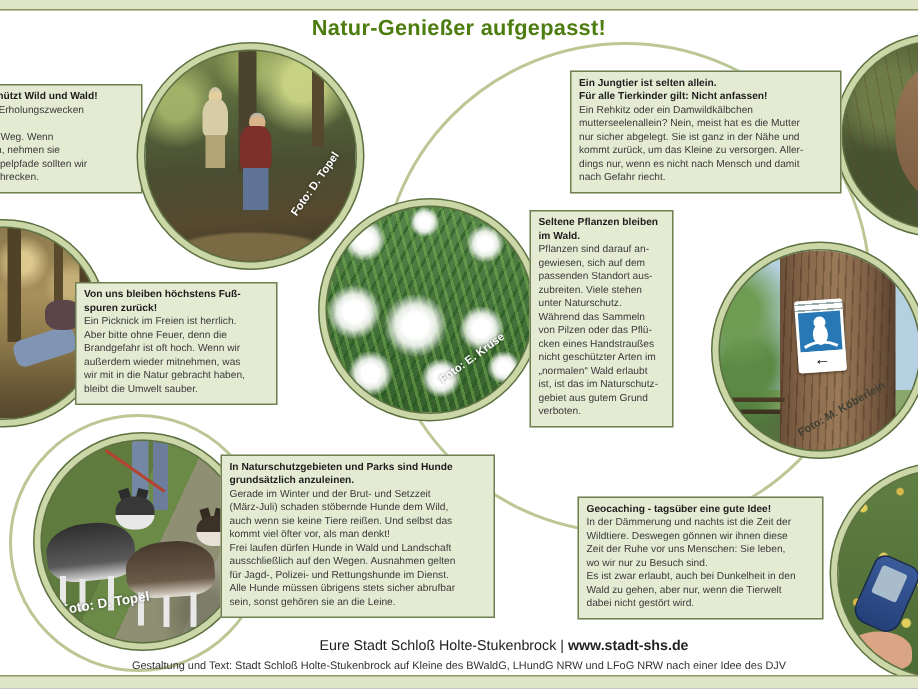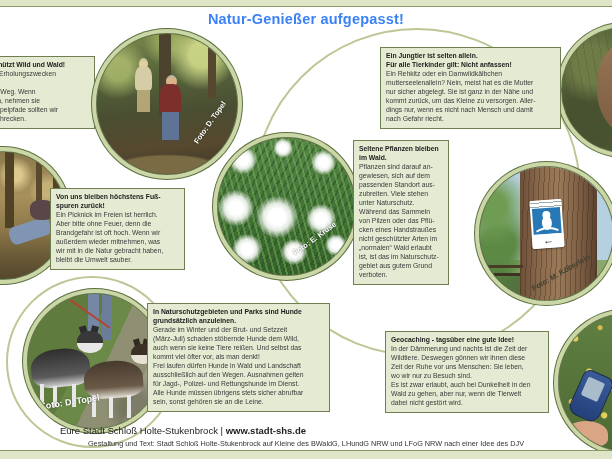--- a/index.html
+++ b/index.html
@@ -5,21 +5,21 @@
   html,body{margin:0;padding:0;background:#888;}
   .poster{
     position:relative;width:612px;height:459px;overflow:hidden;background:#fff;
     font-family:"Liberation Sans", sans-serif;color:#2e2e2e;
   }
   .strip{position:absolute;left:0;width:612px;background:#dfe5c7;z-index:5;}
   .strip-top{top:0;height:6px;border-bottom:1px solid #8c9868;}
   .strip-bottom{top:450px;height:9px;border-top:1px solid #8c9868;}
   .title{
     position:absolute;top:11px;left:0;width:612px;text-align:center;
-    font-size:14.5px;font-weight:bold;color:#3b82f6;letter-spacing:.2px;z-index:4;
+    font-size:14.5px;font-weight:bold;color:#4d7c0f;letter-spacing:.2px;z-index:4;
   }
   
   .arc{position:absolute;border:2px solid #bcc795;border-radius:50%;z-index:0;}
   .arc-big{left:253px;top:28px;width:324px;height:324px;}
   .arc-husky{left:6px;top:276px;width:168px;height:168px;}
 
   
   .ibox{
     position:absolute;background:#e5ebd3;border:1px solid #6f7f52;
     padding:4px 5px;font-size:6.8px;line-height:1.32;color:#3a3a3a;z-index:3;
@@ -179,21 +179,21 @@
       radial-gradient(circle at 44% 30%, #e8d45a 0 2.4px, transparent 3.4px),
       radial-gradient(circle at 40% 55%, #d8b84a 0 2px, transparent 3px),
       linear-gradient(180deg,#607f42,#4c6a34);
   }
   #c-geocache .hand{left:4%;top:78%;width:44px;height:26px;background:#d9a584;border-radius:50% 50% 30% 30%;}
   #c-geocache .gps{left:12%;top:42%;width:30px;height:46px;transform:rotate(24deg);
     background:linear-gradient(180deg,#3a5a9a,#24407a);border-radius:8px 8px 10px 10px;border:1px solid #16284f;}
   #c-geocache .screen{position:absolute;left:5px;top:6px;width:18px;height:20px;background:#a8bccc;border-radius:2px;}
 
   
-  .footer1{position:absolute;top:425px;left:60px;width:552px;font-size:9.5px;color:#222;z-index:4;}
+  .footer1{position:absolute;top:425px;left:60px;width:552px;text-align:center;font-size:9.5px;color:#222;z-index:4;}
   .footer1 .bold{font-weight:bold;}
   .footer2{position:absolute;top:439px;left:0;width:612px;text-align:center;font-size:7.3px;color:#333;z-index:4;}
 </style>
 </head>
 <body>
 
 <div class="poster">
 
   <div class="strip strip-top"></div>
   <div class="title">Natur-Genießer aufgepasst!</div>

